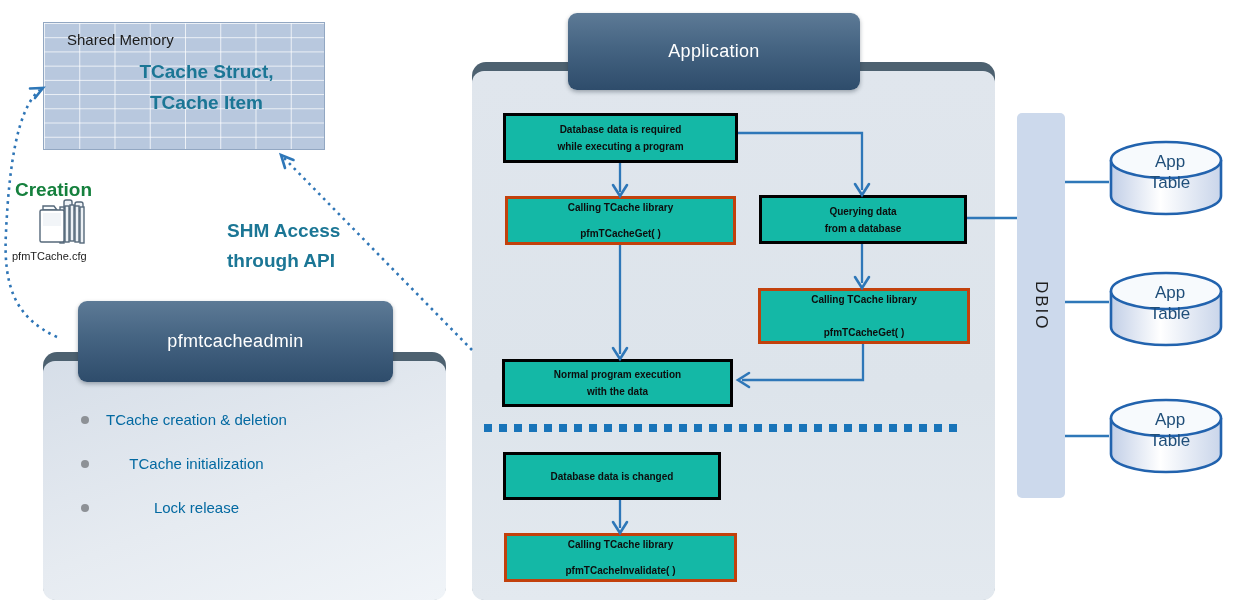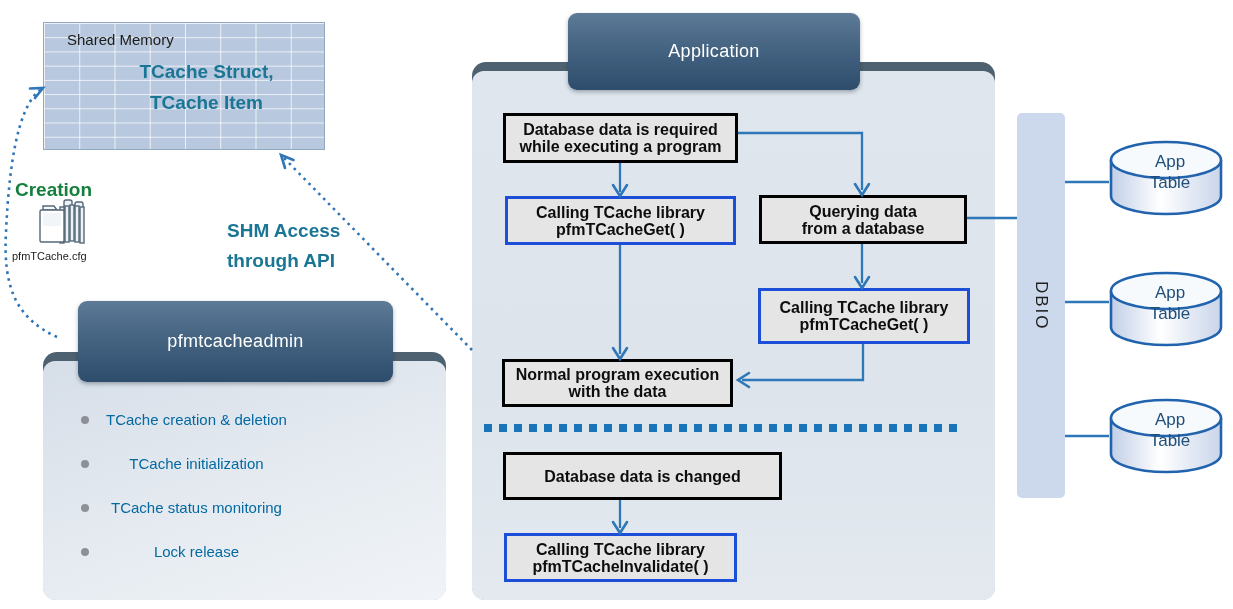--- a/index.html
+++ b/index.html
@@ -41,33 +41,33 @@
   .folder-icon{position:absolute;left:33px;top:198px;z-index:2;}
   .cfg-label{position:absolute;left:12px;top:250px;font-size:11px;color:#1c1c1c;z-index:2;}
   .shm-access{position:absolute;left:227px;top:216px;color:#1b7695;font-weight:bold;font-size:19px;line-height:30px;z-index:2;}
   .shm-access div{white-space:nowrap;}
   
   .admin-list{position:absolute;left:75px;top:408px;margin:0;padding:0;list-style:none;z-index:3;}
   .admin-list li{position:relative;padding-left:31px;margin-bottom:21px;font-size:15px;line-height:23px;color:#0369a1;white-space:nowrap;text-align:center;}
   .admin-list li::before{content:"";position:absolute;left:6px;top:8px;width:8px;height:8px;border-radius:50%;background:#8d9196;}
   
   .fbox{
-    position:absolute;background:#e5e5e5;box-sizing:border-box;z-index:3;
+    position:absolute;background:#14b8a6;box-sizing:border-box;z-index:3;
     display:flex;flex-direction:column;align-items:center;justify-content:center;
-    font-weight:bold;font-size:16px;line-height:17px;color:#0d0d0d;text-align:center;
+    font-weight:bold;font-size:10px;line-height:17px;color:#0d0d0d;text-align:center;
   }
   .fbox.black{border:3px solid #000000;}
-  .fbox.red{border:3px solid #1d4ed8;}
+  .fbox.red{border:3px solid #c2410c;justify-content:space-between;}
   .fbox span{display:block;white-space:nowrap;}
   .b-required{left:503px;top:113px;width:235px;height:50px;}
   .b-get{left:505px;top:196px;width:231px;height:49px;}
   .b-querying{left:759px;top:195px;width:208px;height:49px;}
   .b-put{left:758px;top:288px;width:212px;height:56px;}
   .b-normal{left:502px;top:359px;width:231px;height:48px;}
-  .b-changed{left:503px;top:452px;width:279px;height:48px;justify-content:center;}
+  .b-changed{left:503px;top:452px;width:218px;height:48px;justify-content:center;}
   .b-invalidate{left:504px;top:533px;width:233px;height:49px;}
   
   .dbio-bar{position:absolute;left:1017px;top:113px;width:48px;height:385px;background:#ccd9ec;border-radius:5px;
     display:flex;align-items:center;justify-content:center;z-index:2;}
   .dbio-bar span{writing-mode:vertical-rl;font-size:17px;letter-spacing:2px;color:#1f1f1f;}
   .cyl{position:absolute;width:122px;height:78px;z-index:2;}
   .cyl-1{left:1109px;top:140px;} .cyl-2{left:1109px;top:271px;} .cyl-3{left:1109px;top:398px;}
   .cyl-label{position:absolute;left:0;right:0;top:11px;text-align:center;color:#1f4e79;font-size:17px;line-height:21px;}
   .cyl-label span{display:block;}
   
@@ -132,21 +132,20 @@
   <div class="cfg-label">pfmTCache.cfg</div>
 
   <div class="shm-access">
     <div>SHM Access</div>
     <div>through API</div>
   </div>
 
   <ul class="admin-list">
     <li>TCache creation &amp; deletion</li>
     <li>TCache initialization</li>
-    <li>TCache status monitoring</li>
     <li>Lock release</li>
   </ul>
 
   <div class="fbox black b-required">
     <span>Database data  is required</span>
     <span>while executing a program</span>
   </div>
   <div class="fbox red b-get">
     <span>Calling TCache library</span>
     <span>pfmTCacheGet( )</span>

